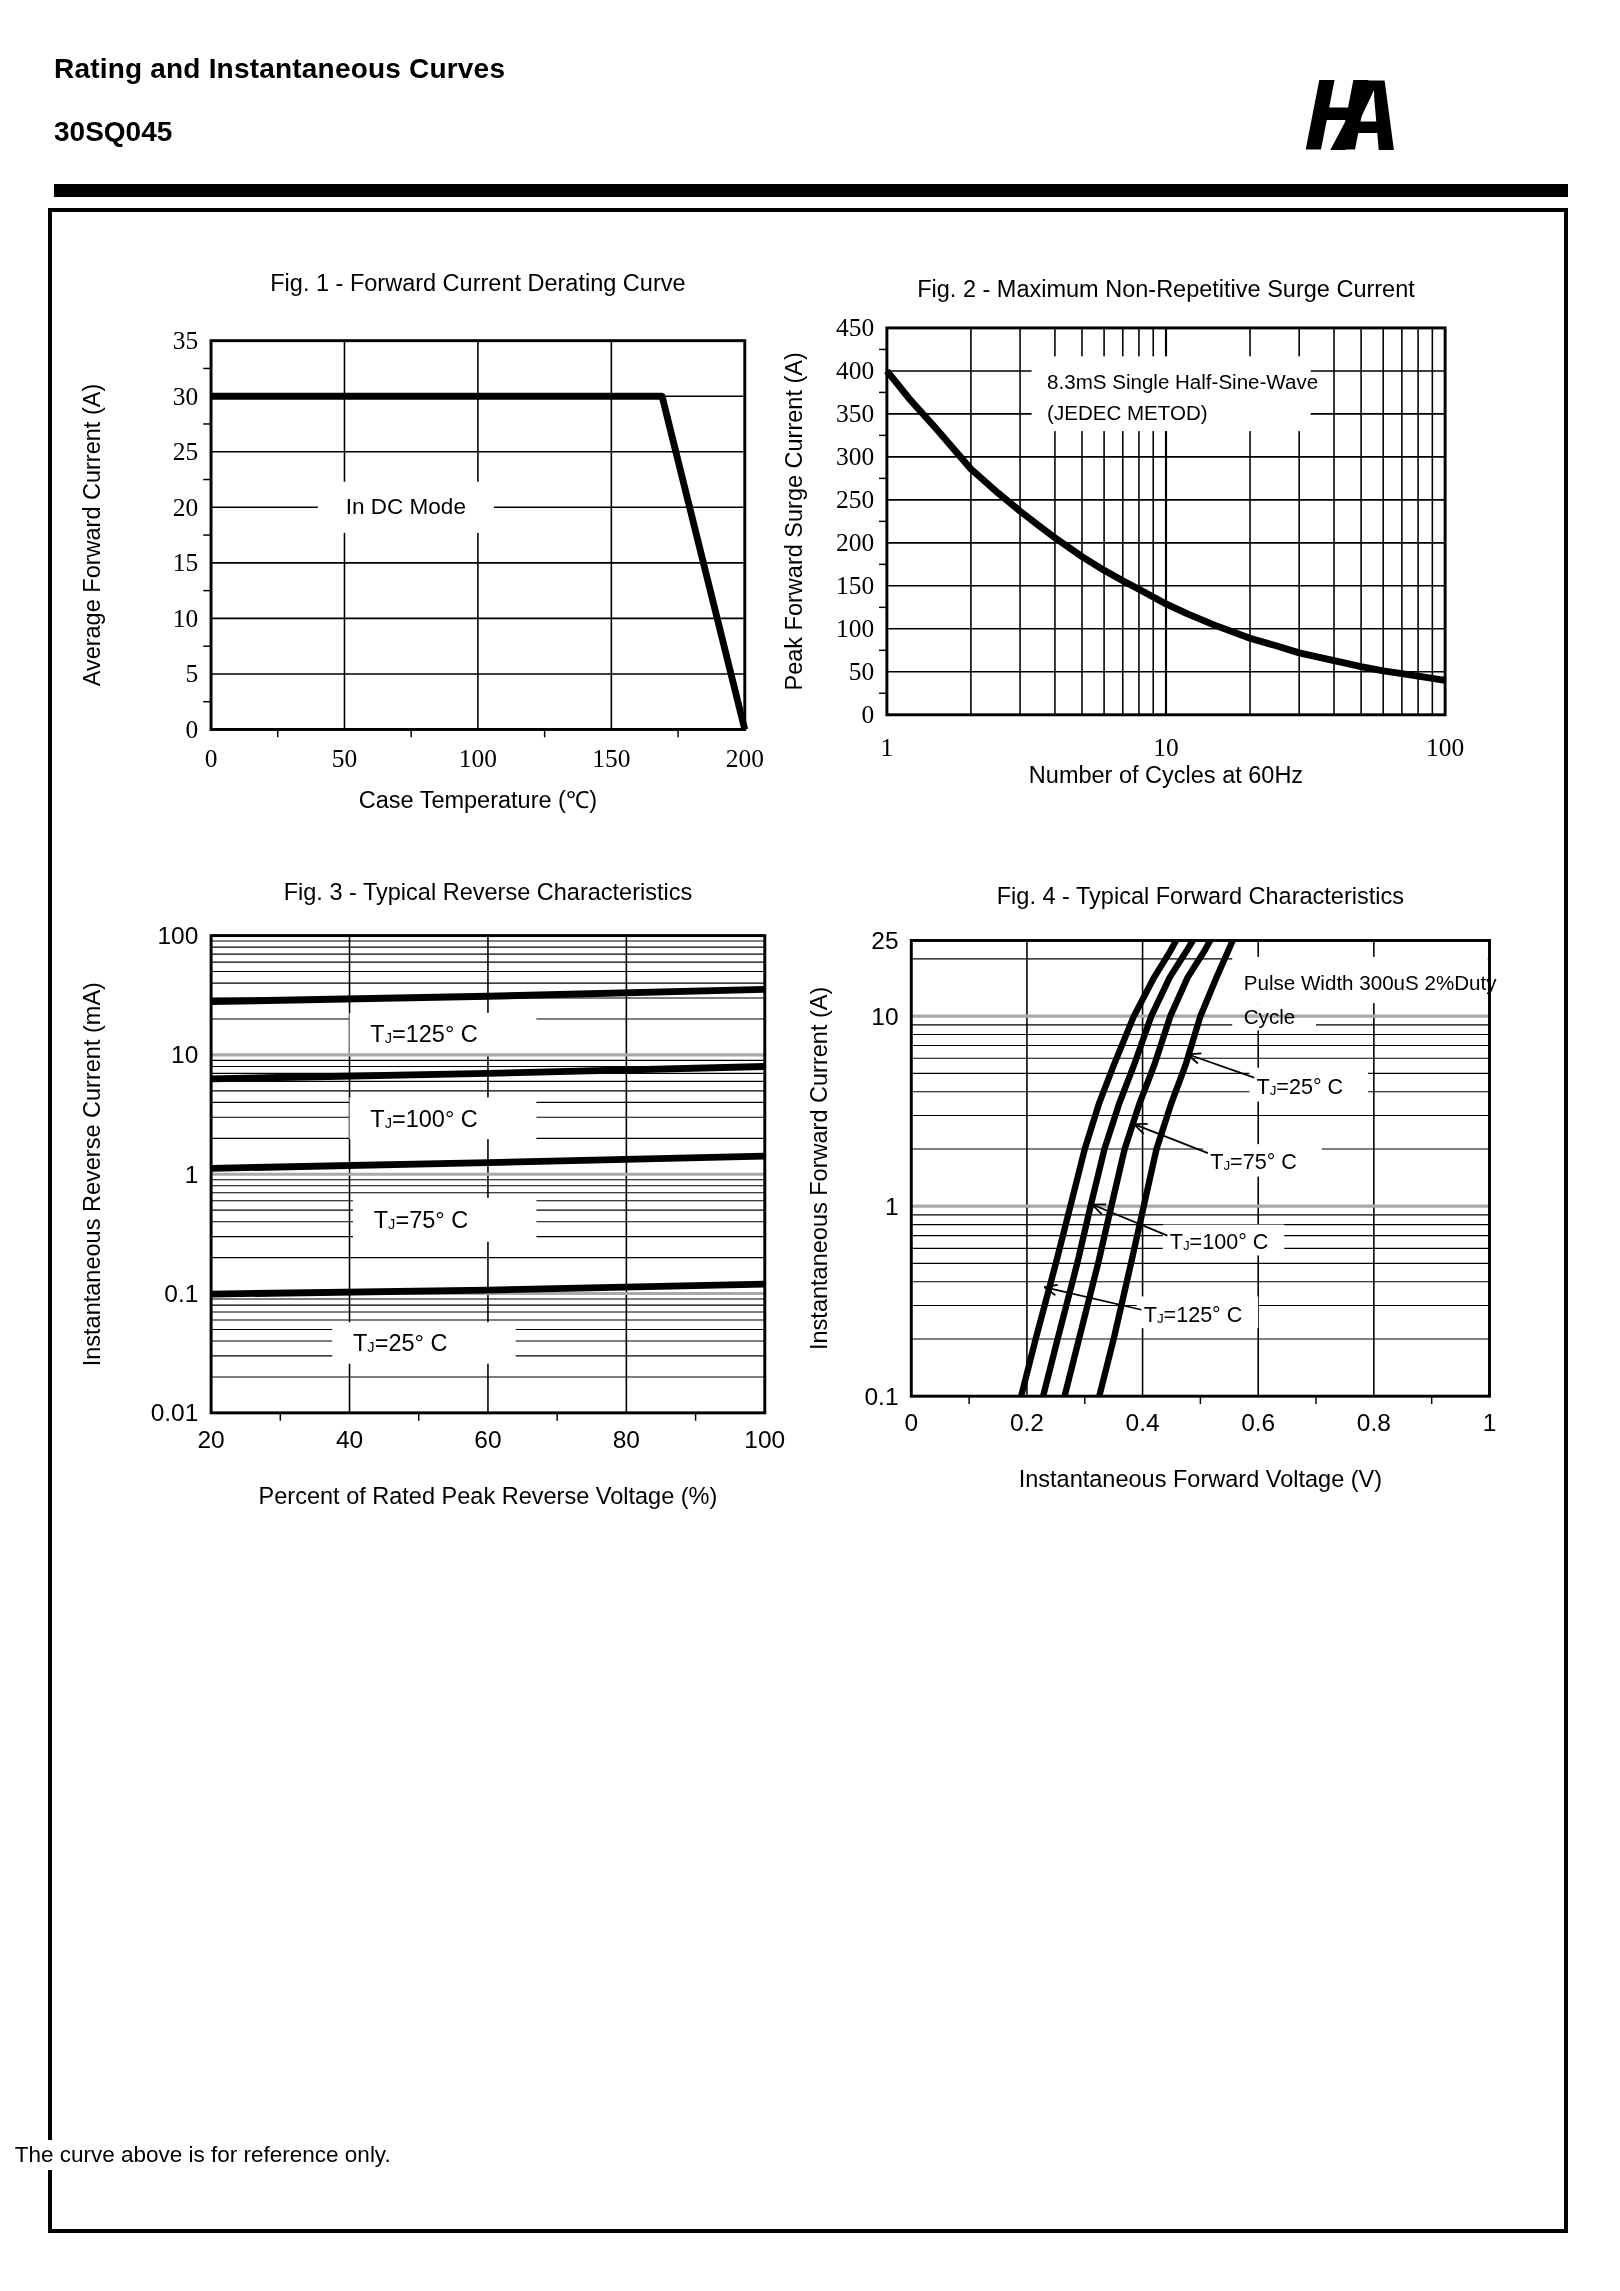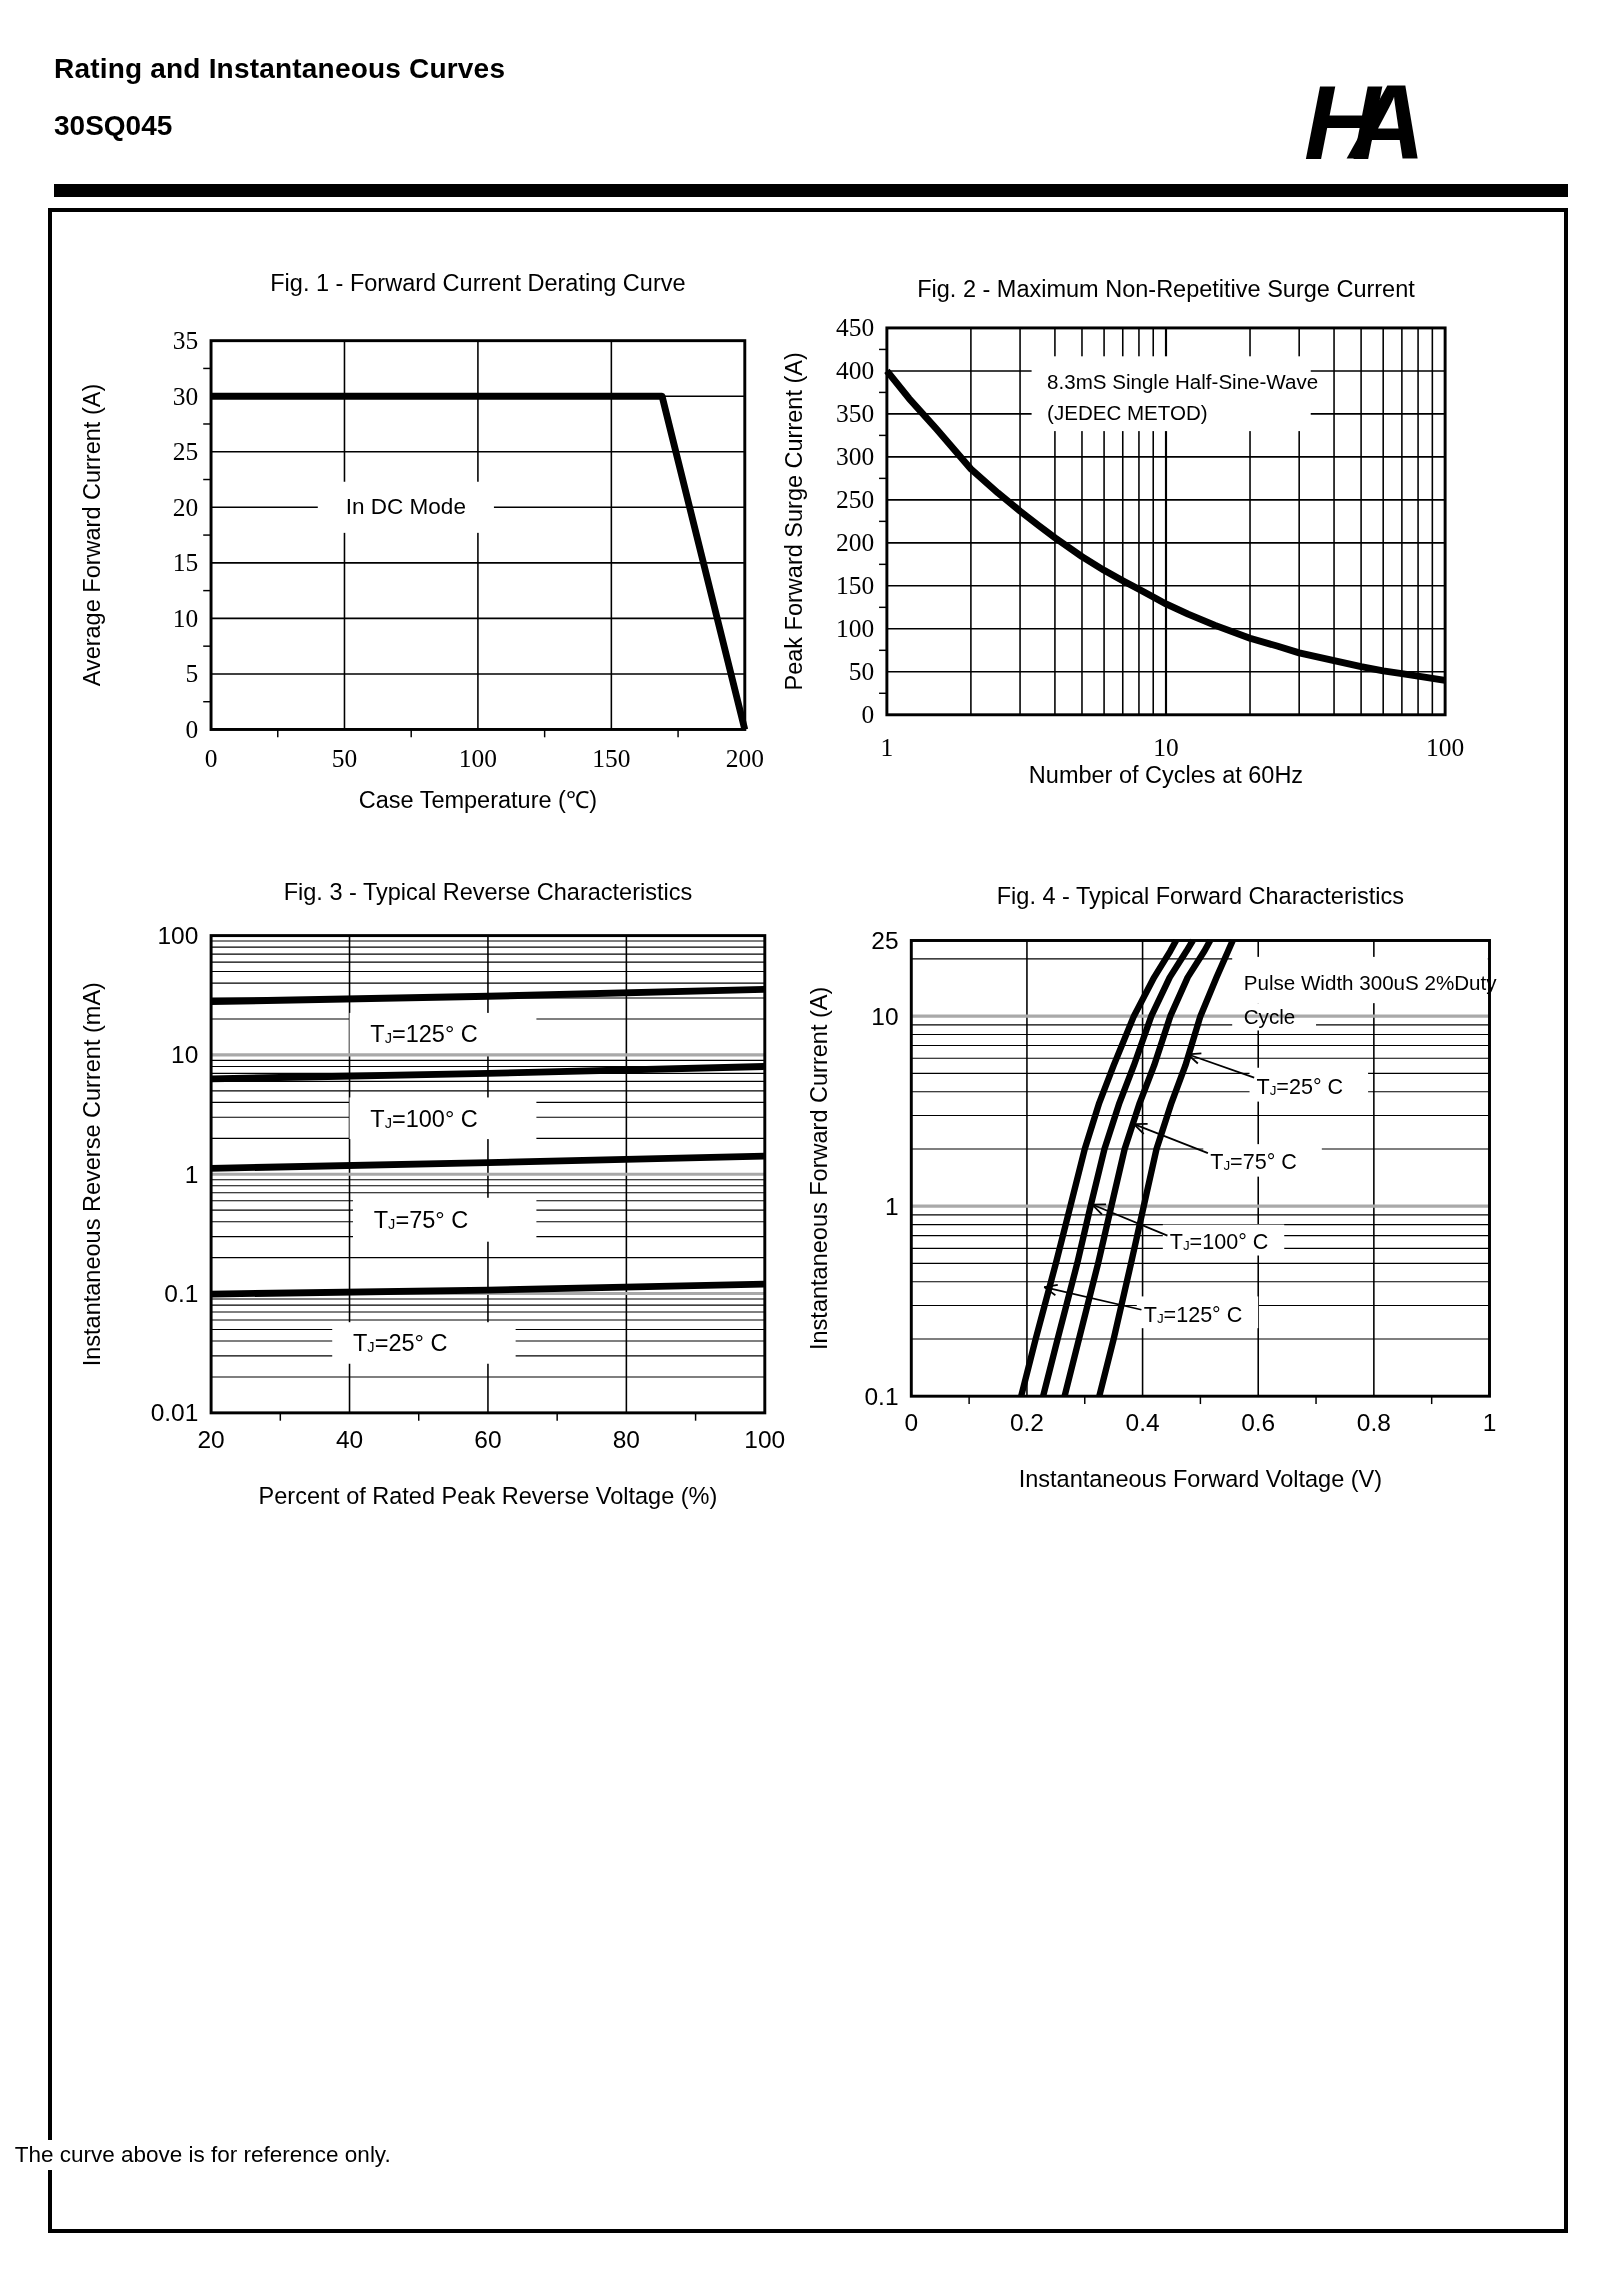--- a/index.html
+++ b/index.html
@@ -1,24 +1,24 @@
 <!DOCTYPE html>
 <html><head>
 <meta charset="utf-8">
 <style>
   html,body{margin:0;padding:0;}
   body{
     width:1620px;height:2292px;position:relative;background:#fff;
     font-family:"Liberation Sans", sans-serif;color:#000;overflow:hidden;
   }
   .page-title{position:absolute;left:54px;top:53px;font-size:28px;font-weight:bold;letter-spacing:0.2px;}
-  .part-number{position:absolute;left:54px;top:110px;font-size:28px;font-weight:bold;}
+  .part-number{position:absolute;left:54px;top:116px;font-size:28px;font-weight:bold;}
   .logo{
     position:absolute;left:1304px;top:69px;width:274px;height:118px;
-    font-family:Liberation Sans, sans-serif;font-style:italic;font-weight:bold;
+    font-family:Liberation Mono, monospace;font-style:italic;font-weight:bold;
     font-size:106px;letter-spacing:-0.30em;line-height:1.0;color:#000;
   }
   .header-rule{position:absolute;left:54px;top:184px;width:1514px;height:12.7px;background:#000;}
   .sheet{position:absolute;left:48px;top:208px;width:1512px;height:2017px;border:4.9px solid #000;background:#fff;}
   svg.chart{position:absolute;background:transparent;}
   .note{position:absolute;left:14.7px;top:2140px;font-size:22.5px;background:#fff;padding:2px 7.8px 2px 0;z-index:6;}
 </style>
 </head>
 <body>
 

